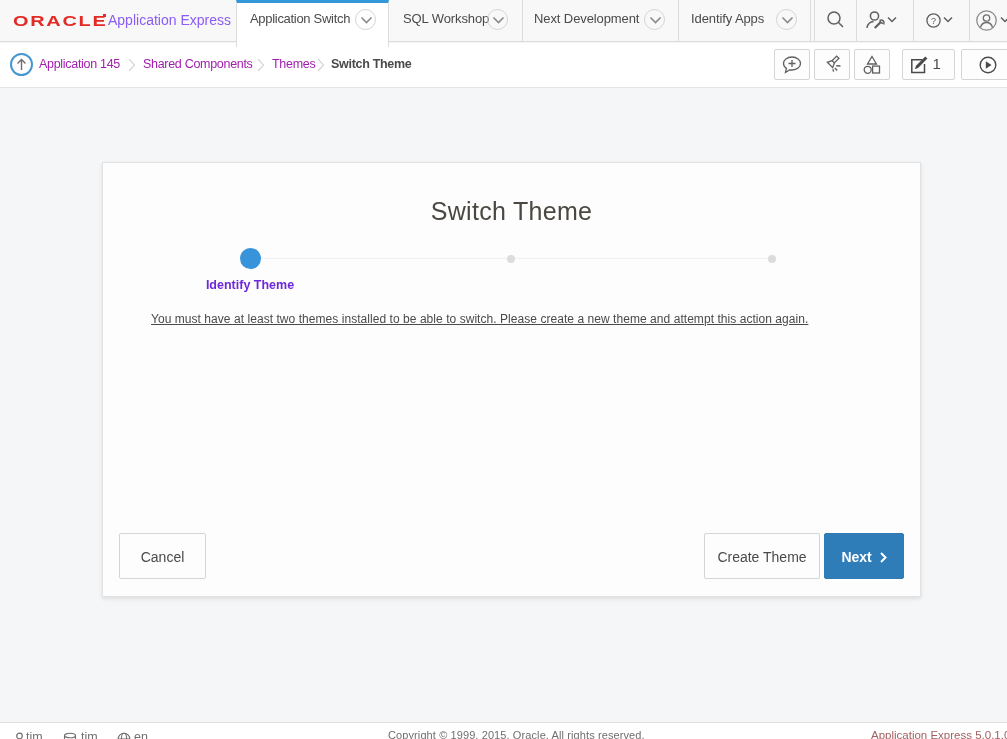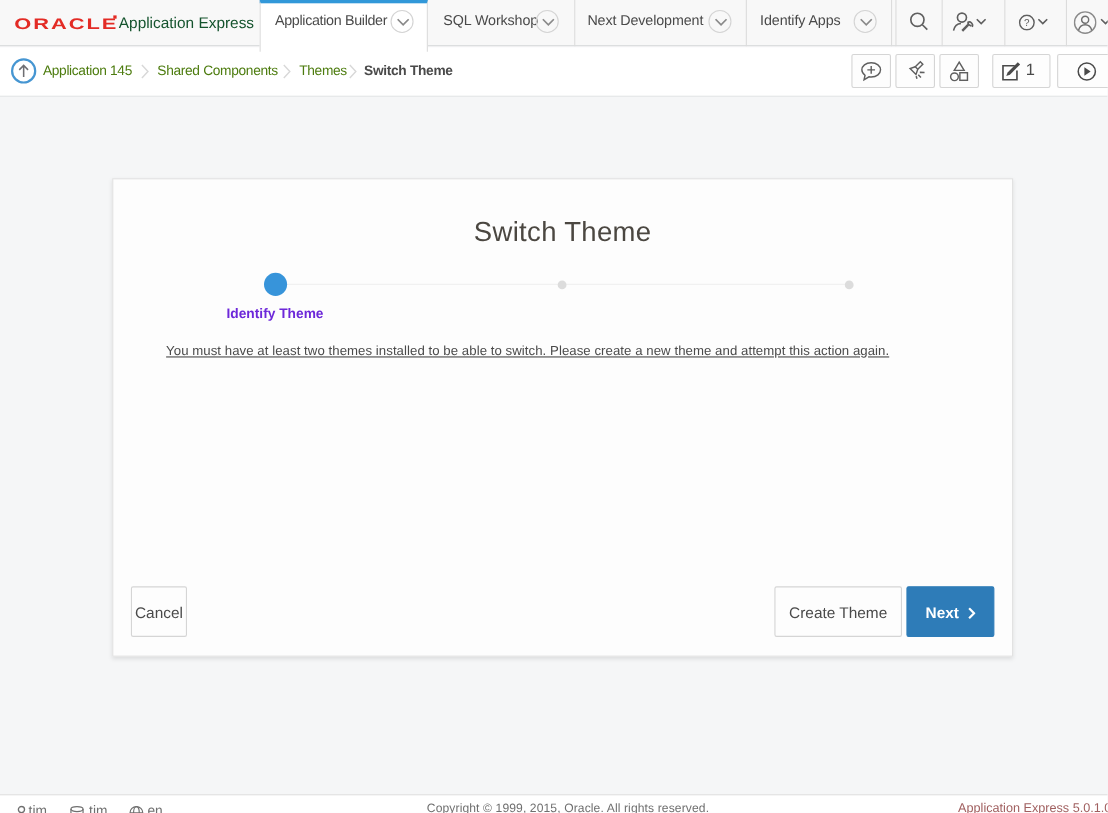--- a/index.html
+++ b/index.html
@@ -4,51 +4,51 @@
 <style>
 * { margin:0; padding:0; box-sizing:border-box; }
 html,body { width:1007px; height:739px; overflow:hidden; }
 body { font-family:"Liberation Sans", sans-serif; background:#f5f6f7; position:relative; }
 #page { position:absolute; left:0; top:0; width:1007px; height:739px; overflow:hidden; }
 
 
 #hdr { position:absolute; left:0; top:0; width:1007px; height:42px; background:#f8f8f8; border-bottom:1px solid #d9dbdc; }
 #logo { position:absolute; left:13px; top:12px; }
 #logo .oword { font-size:17px; font-weight:bold; color:#e32b25; letter-spacing:1.5px; display:inline-block; transform:scaleX(1.17) scaleY(0.82); transform-origin:left center; }
-#logo .aex { position:absolute; left:95px; top:0px; font-size:14px; color:#14532d; white-space:nowrap; }
+#logo .aex { position:absolute; left:95px; top:0px; font-size:14px; color:#8b5cf6; white-space:nowrap; }
 .tabtext { position:absolute; top:11px; z-index:3; font-size:13px; color:#4a4a4a; white-space:nowrap; letter-spacing:-0.1px; }
 #activetab { position:absolute; left:236px; top:0; width:153px; height:47px; background:#fff; border-left:1px solid #dcdcdc; border-right:1px solid #dcdcdc; border-top:3px solid #3298d9; z-index:2; }
 .tsep { position:absolute; top:0; width:1px; height:42px; background:#dcdcdc; }
 .circhev { position:absolute; z-index:3; width:21px; height:21px; border:1px solid #d4d4d4; border-radius:50%; top:9px; }
 .circhev svg { position:absolute; left:4px; top:6px; }
 .hicon { position:absolute; top:0; }
 .caret { position:absolute; top:17px; }
 
 
 #crumbbar { position:absolute; left:0; top:43px; width:1007px; height:45px; background:#fff; border-bottom:1px solid #e2e4e5; }
 #upbtn { position:absolute; left:10px; top:53px; width:23px; height:23px; border:2px solid #4696d2; border-radius:50%; }
-.crumb { position:absolute; top:57px; font-size:12.5px; letter-spacing:-0.3px; color:#4d7c0f; white-space:nowrap; }
+.crumb { position:absolute; top:57px; font-size:12.5px; letter-spacing:-0.3px; color:#a21caf; white-space:nowrap; }
 .crumb.b { font-weight:bold; color:#4a4a4a; }
 .csep { position:absolute; top:58px; }
 .bbtn { position:absolute; top:49px; height:31px; background:#fdfdfd; border:1px solid #d5d5d5; border-radius:2px; }
 .bbtn svg { position:absolute; left:50%; top:50%; transform:translate(-50%,-50%); }
 
 
 #card { position:absolute; left:102px; top:162px; width:819px; height:435px; background:#fdfdfd; border:1px solid #e2e2e2; box-shadow:0 2px 4px rgba(0,0,0,0.10); }
 #title { position:absolute; left:102px; top:197px; width:819px; text-align:center; font-size:25px; color:#4b4741; letter-spacing:0.3px; }
 #progline { position:absolute; left:250px; top:257.5px; width:522px; height:1.5px; background:#f0f0f0; }
 .pdot { position:absolute; border-radius:50%; }
 #dot1 { left:239.5px; top:248px; width:21px; height:21px; background:#3794da; }
 #dot2 { left:507px; top:254.5px; width:8px; height:8px; background:#dcdcdc; }
 #dot3 { left:768px; top:254.5px; width:8px; height:8px; background:#dcdcdc; }
 #steplabel { position:absolute; left:150px; top:278px; width:200px; text-align:center; font-size:12.5px; font-weight:bold; color:#6d28d9; }
 #msg { position:absolute; left:151px; top:312px; font-size:12px; letter-spacing:0.05px; color:#4a4a4a; white-space:nowrap;text-decoration:underline; }
 .btn { position:absolute; top:533px; height:46px; border:1px solid #d5d5d5; border-radius:2px; background:#fdfdfd; font-size:14px; color:#4a4a4a; text-align:center; font-family:"Liberation Sans",sans-serif; }
 .btn span { position:absolute; left:0; right:0; top:15px; }
-#btncancel { left:119px; width:51px; }
+#btncancel { left:119px; width:87px; }
 #btncreate { left:704px; width:116px; }
 #btnnext { left:824px; width:80px; background:#2e7cb8; border:1px solid #2e7cb8; color:#fff; font-weight:bold; }
 
 
 #footer { position:absolute; left:0; top:722px; width:1007px; height:17px; background:#fff; border-top:1px solid #dfdfdf; }
 .ftxt { position:absolute; top:7px; font-size:12.5px; color:#6f6f6f; white-space:nowrap; }
 </style>
 </head>
 <body>
 <div id="page">
@@ -72,21 +72,21 @@
           <path d="M1 1 L5.5 5.5 L1 10" stroke="#fff" stroke-width="2" fill="none"></path>
         </svg></span>
     </div>
 
   <div id="hdr"></div>
   <div id="activetab"></div>
   <div id="logo">
     <span class="oword">ORACLE</span><span style="position:absolute;left:90px;top:2px;width:3px;height:3px;background:#e32b25;"></span>
     <span class="aex">Application Express</span>
   </div>
-  <div class="tabtext" style="left:250px;letter-spacing:-0.3px;">Application Builder</div>
+  <div class="tabtext" style="left:250px;letter-spacing:-0.3px;">Application Switch</div>
   <div class="circhev" style="left:355px;">
       <svg width="13" height="9" viewBox="0 0 13 9">
         <path d="M1.5 1.5 L6.5 6.5 L11.5 1.5" stroke="#8a8a8a" stroke-width="1.6" fill="none"></path>
       </svg>
     </div>
   <div class="tabtext" style="left:403px;">SQL Workshop</div>
   <div class="circhev" style="left:487px;">
       <svg width="13" height="9" viewBox="0 0 13 9">
         <path d="M1.5 1.5 L6.5 6.5 L11.5 1.5" stroke="#8a8a8a" stroke-width="1.6" fill="none"></path>
       </svg>

